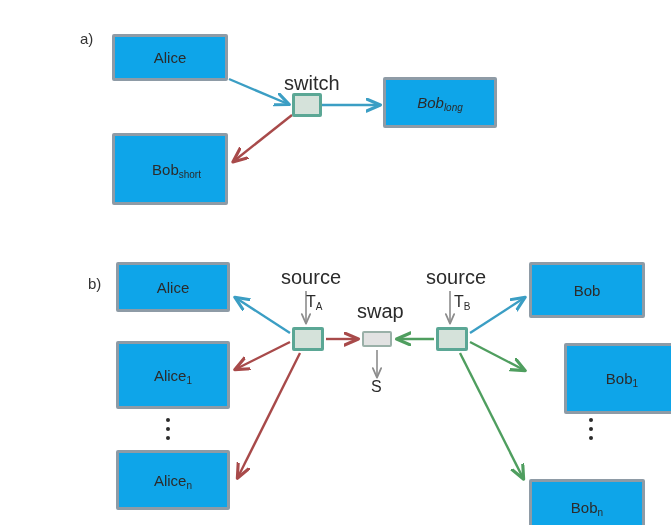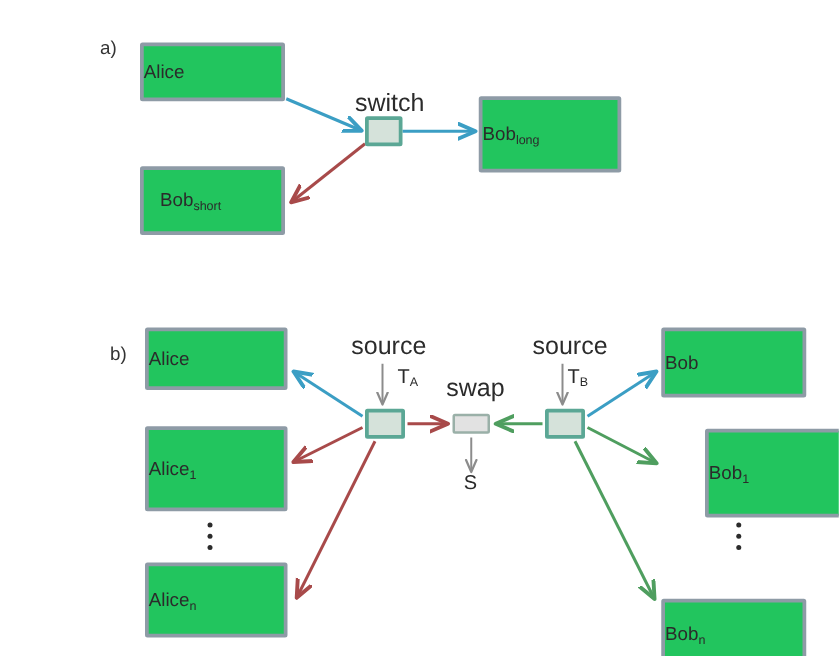--- a/index.html
+++ b/index.html
@@ -30,26 +30,26 @@
   }
   .panel-label {
     position: absolute;
     font-size: 15px;
     color: #333333;
     font-family: "Liberation Sans", sans-serif;
   }
   .node-box {
     position: absolute;
     box-sizing: border-box;
-    background: #22c55e;
+    background: #0ea5e9;
     border: 3px solid #8e9ba6;
     border-radius: 2px;
     display: flex;
     align-items: center;
-    justify-content: flex-start;
+    justify-content: center;
   }
   .node-box .label {
     font-size: 15px;
     color: #2b2b2b;
     white-space: nowrap;
     font-family: "Liberation Sans", sans-serif;
   }
   .node-box .label sub {
     font-size: 10px;
     vertical-align: baseline;
@@ -179,25 +179,25 @@
       <line x1="460" y1="353" x2="523" y2="478" stroke="#4f9e5f" stroke-width="2.4" marker-end="url(#ah-green)"></line>
     </g>
   </svg>
 
   <div class="panel-label" style="left:80px; top:30px;">a)</div>
 
   <div class="node-box" style="left:112px; top:34px; width:116px; height:47px;">
     <span class="label"><span>Alice</span><sub></sub></span>
   </div>
 
-  <div class="node-box" style="left:112px; top:133px; width:116px; height:55px;padding-left:13px;">
+  <div class="node-box" style="left:112px; top:133px; width:116px; height:72px;padding-left:13px;">
     <span class="label"><span>Bob</span><sub>short</sub></span>
   </div>
 
-  <div class="node-box" style="left:383px; top:77px; width:114px; height:61px;">
+  <div class="node-box" style="left:383px; top:77px; width:114px; height:51px;font-style:italic;">
     <span class="label"><span>Bob</span><sub>long</sub></span>
   </div>
 
   <div class="txt" style="left:284px; top:72px;">switch</div>
 
   <div class="elem-box" style="left:292px; top:93px; width:30px; height:24px;"></div>
 
   <div class="panel-label" style="left:88px; top:275px;">b)</div>
 
   <div class="node-box" style="left:116px; top:262px; width:114px; height:50px;">
@@ -212,21 +212,21 @@
     <span></span>
       <span></span>
       <span></span>
   </div>
 
   <div class="node-box" style="left:116px; top:450px; width:114px; height:60px;">
     <span class="label"><span>Alice</span><sub>n</sub></span>
   </div>
 
   <div class="txt" style="left:281px; top:266px;">source</div>
-  <div class="txt big" style="left:318px; top:293px;"><span>T</span><sub>A</sub></div>
+  <div class="txt big" style="left:306px; top:293px;"><span>T</span><sub>A</sub></div>
   <div class="elem-box" style="left:292px; top:327px; width:32px; height:24px;"></div>
 
   <div class="txt" style="left:357px; top:300px;">swap</div>
   <div class="elem-box grey" style="left:362px; top:331px; width:30px; height:16px;"></div>
   <div class="txt big" style="left:371px; top:378px;">S</div>
 
   <div class="txt" style="left:426px; top:266px;">source</div>
   <div class="txt big" style="left:454px; top:293px;"><span>T</span><sub>B</sub></div>
   <div class="elem-box" style="left:436px; top:327px; width:32px; height:24px;"></div>
 

